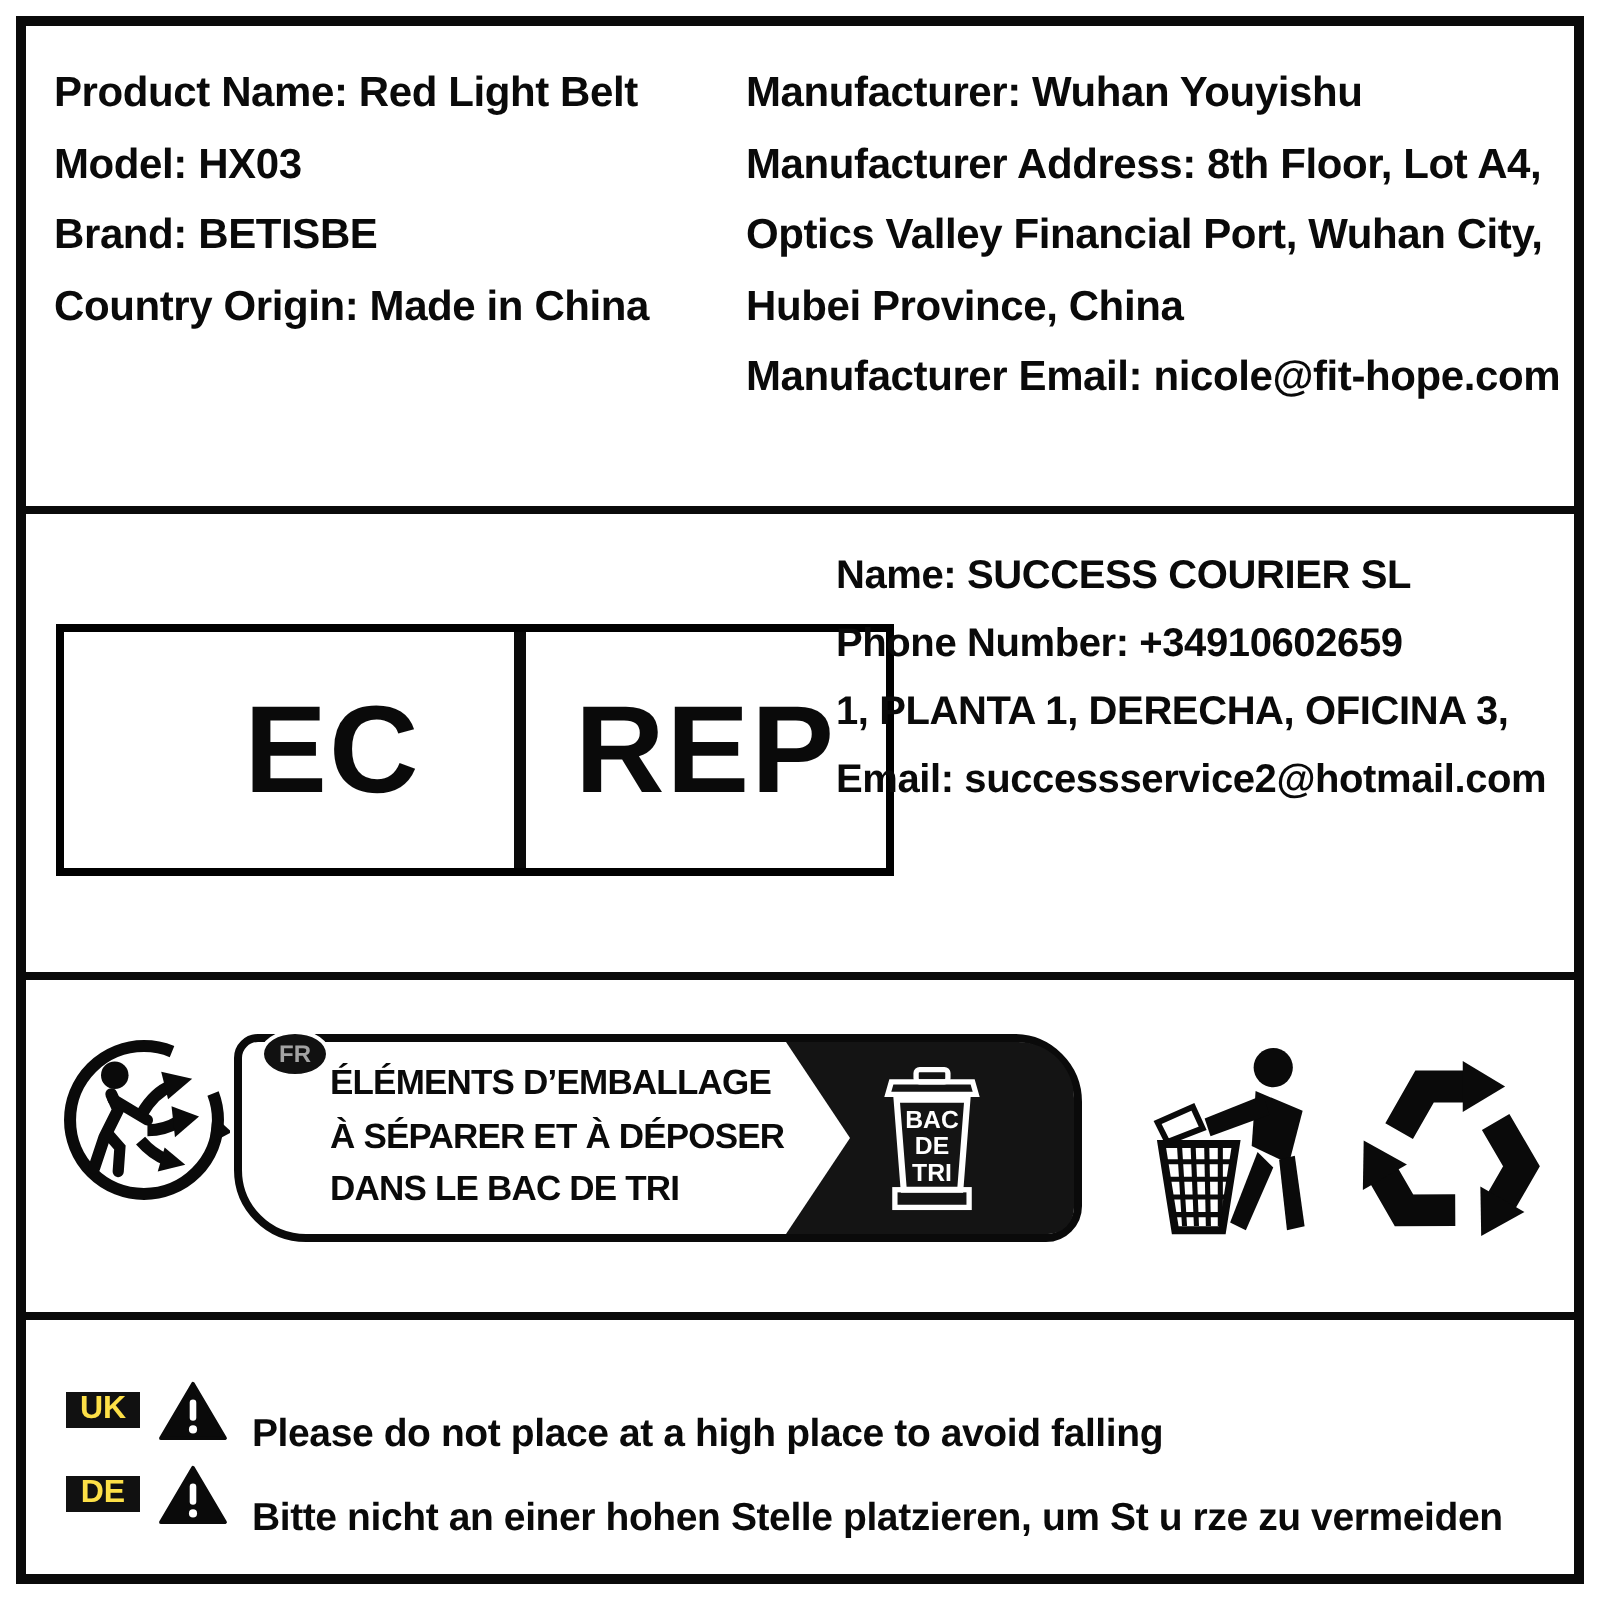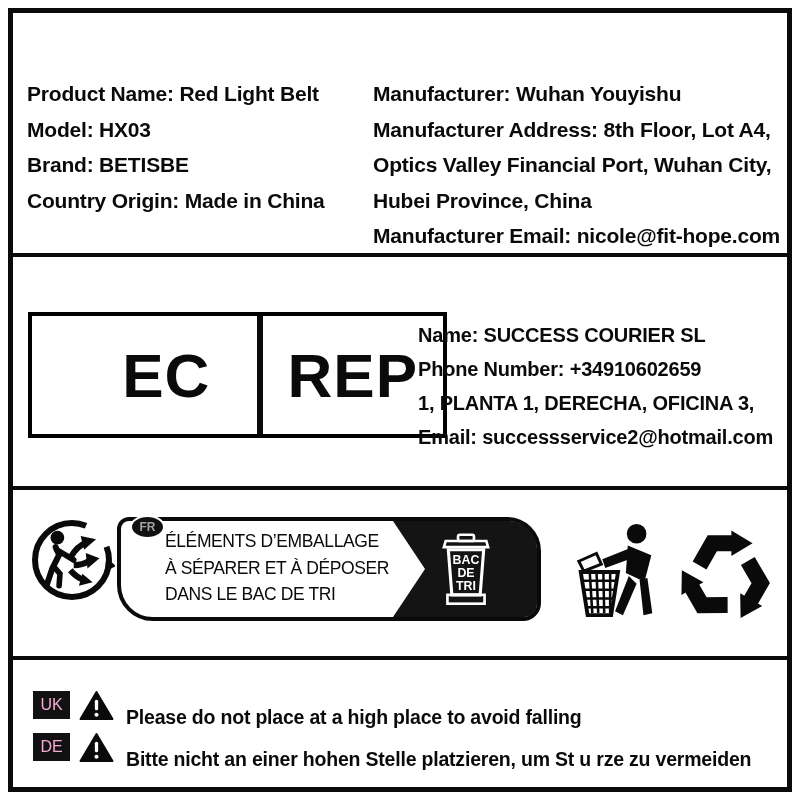--- a/index.html
+++ b/index.html
@@ -1,44 +1,44 @@
 <!DOCTYPE html>
 <html><head>
 <meta charset="utf-8">
 <style>
   html,body{margin:0;padding:0;background:#fff;}
   .canvas{position:relative;width:800px;height:800px;background:#fff;
     font-family:"Liberation Sans","DejaVu Sans",sans-serif;color:#0a0a0a;}
   .label{position:absolute;left:8px;top:8px;right:8px;bottom:8px;border:5px solid #0a0a0a;}
   .divider{position:absolute;left:0;right:0;height:4px;background:#0a0a0a;}
-  .txtcol{position:absolute;font-weight:700;letter-spacing:-0.2px;white-space:nowrap;margin-top:47px;}
+  .txtcol{position:absolute;font-weight:700;letter-spacing:-0.2px;white-space:nowrap;}
   .txtcol div{white-space:nowrap;}
   .s1{font-size:21px;line-height:35.5px;}
   .s2{font-size:20px;line-height:34px;}
   
   .ecrep{position:absolute;left:15px;top:299px;width:367px;height:118px;border:4px solid #000000;display:flex;padding-left:44px;}
   .ecrep .cell{flex:1;display:flex;align-items:center;justify-content:center;
     font-size:62px;font-weight:700;letter-spacing:1px;}
   .ecrep .cell+.cell{border-left:6px solid #0a0a0a;}
   
   .banner{position:absolute;left:104px;top:504px;width:424px;height:104px;
     border:4px solid #0a0a0a;border-radius:12px 34px 18px 36px;box-sizing:border-box;}
-  .banner-text{position:absolute;left:44px;top:7px;font-weight:400;font-size:17.5px;
+  .banner-text{position:absolute;left:44px;top:7px;font-weight:700;font-size:17.5px;
     line-height:26.5px;letter-spacing:-0.4px;white-space:nowrap;}
   .banner-black{position:absolute;top:0;bottom:0;left:272px;right:0;background:#141414;
     border-radius:0 28px 13px 0;}
   .chevron{position:absolute;top:0;bottom:0;left:272px;width:32px;background:#fff;
     clip-path:polygon(0 0,100% 50%,0 100%);}
   .fr-badge{position:absolute;left:9px;top:-6px;width:31px;height:20px;background:#111;
     border:2px solid #fff;border-radius:50%;color:#a3a3a3;font-weight:700;font-size:12px;
     display:flex;align-items:center;justify-content:center;letter-spacing:0;}
   .bin-wrap{position:absolute;left:318px;top:12px;}
   
   .warn-row{position:absolute;left:20px;display:flex;align-items:center;height:32px;}
-  .warn-badge{width:37px;height:28px;background:#111;color:#f9a8d4;font-weight:400;font-size:16px;
+  .warn-badge{width:37px;height:18px;background:#111;color:#fde047;font-weight:700;font-size:16px;
     display:flex;align-items:center;justify-content:center;margin-right:9px;}
   .warn-tri{margin-right:12px;display:flex;align-items:center;}
   .warn-text{font-weight:700;font-size:19.5px;letter-spacing:-0.2px;white-space:nowrap;margin-top:24px;}
   .icon{position:absolute;}
 </style>
 </head>
 <body>
 
 <div class="canvas">
   <div class="label">

